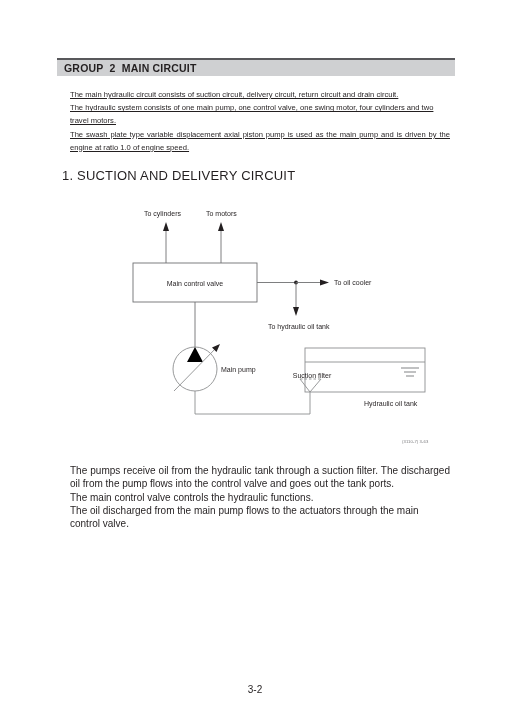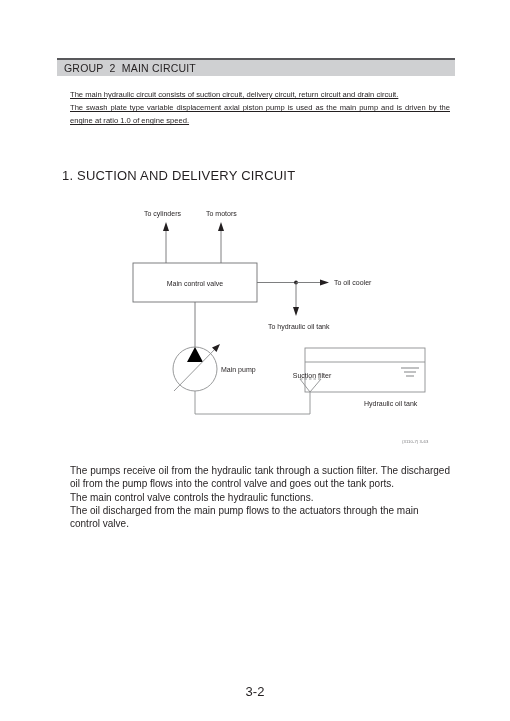--- a/index.html
+++ b/index.html
@@ -31,20 +31,21 @@
     box-sizing: border-box;
     display: flex;
     align-items: center;
   }
   .group-header-text {
     font-size: 10.5px;
     letter-spacing: 0.2px;
     color: #231f20;
     padding-left: 7px;
     white-space: pre;
+    font-weight: bold;
   }
 
   
   .intro {
     position: absolute;
     left: 70px;
     top: 88px;
     width: 380px;
     text-decoration: underline;
   }
@@ -110,35 +111,36 @@
     line-height: 13.3px;
   }
 
   
   .page-number {
     position: absolute;
     left: 0;
     top: 684px;
     width: 510px;
     text-align: center;
-    font-size: 13px;
+    font-size: 10px;
     color: #231f20;
   }
 </style>
 </head>
 <body>
 
 <div id="page">
 
   <div class="group-header">
     <span class="group-header-text">GROUP  2  MAIN CIRCUIT</span>
   </div>
 
   <div class="intro">
     <p class="para">The main hydraulic circuit consists of suction circuit, delivery circuit, return circuit and drain circuit.</p>
+    <p class="para">The hydraulic system consists of one main pump, one control valve, one swing motor, four cylinders and two travel motors.</p>
     <p class="para justify">The swash plate type variable displacement axial piston pump is used as the main pump and is driven by the engine at ratio 1.0 of engine speed.</p>
   </div>
 
   <div class="section-heading">1. SUCTION AND DELIVERY CIRCUIT</div>
 
   <div class="diagram">
     <svg width="510" height="250" viewBox="0 0 510 250" xmlns="http://www.w3.org/2000/svg">
       <defs>
         <marker id="arrUp" markerWidth="7" markerHeight="9" refX="3.5" refY="0.6" orient="auto">
           <path d="M3.5,0 L6.3,8.5 L0.7,8.5 Z" fill="#231f20"></path>

